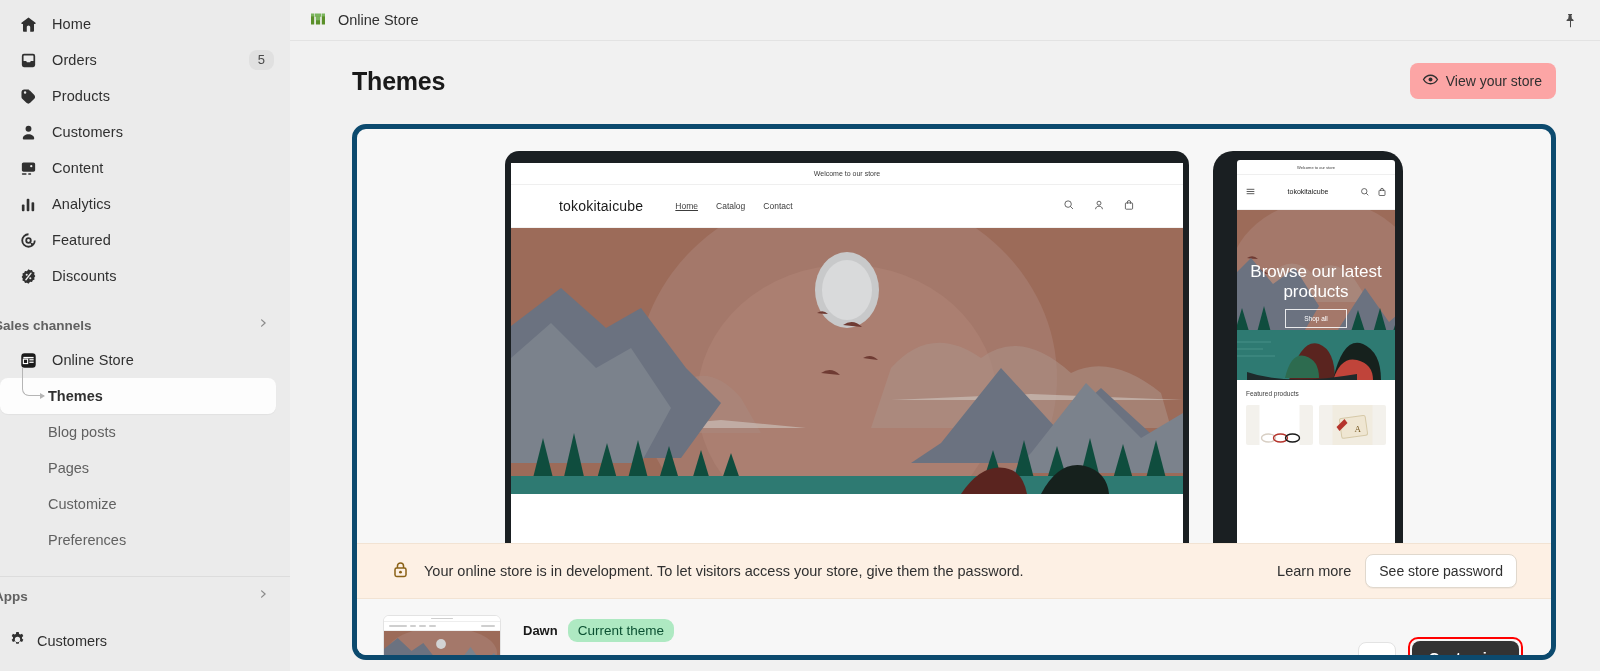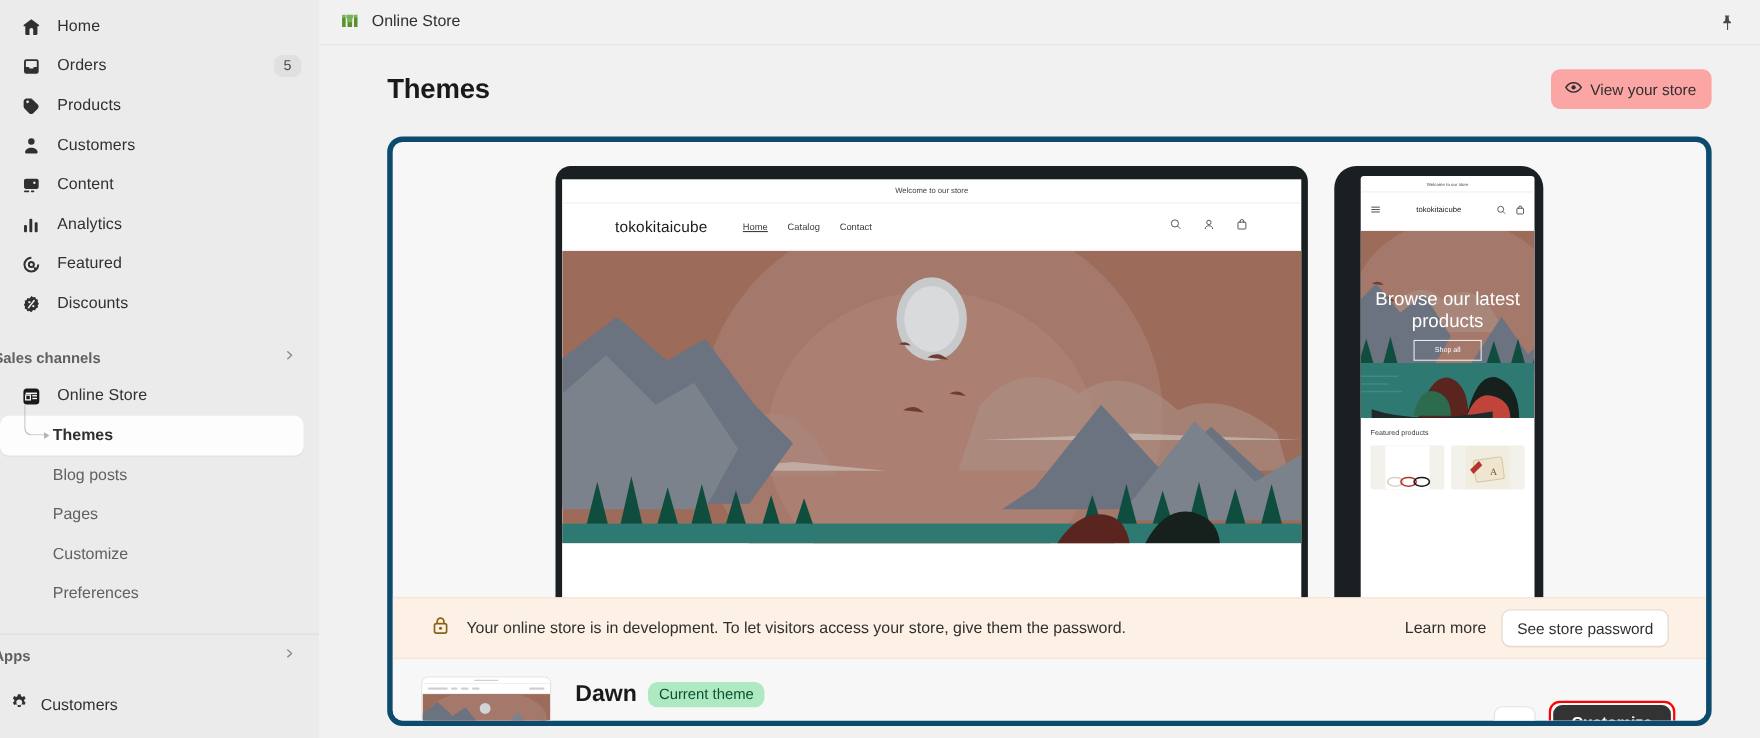--- a/index.html
+++ b/index.html
@@ -256,21 +256,21 @@
     background: #fff; overflow: hidden; position: relative;
   }
   .thumb .t-bar { height: 6px; border-bottom: 1px solid #eee; background: #fff;
       display:flex; align-items:center; padding: 0 4px; }
   .thumb .t-nav { height: 9px; border-bottom: 1px solid #f0f0f0; background: #fff; display: flex; align-items: center; padding: 0 5px; gap: 3px; }
   .thumb .t-dash { height: 1.5px; background: #cfcfcf; border-radius: 1px; }
   .thumb .t-hero { height: 56px; position: relative; }
 
   .theme-meta { padding-top: 4px; }
   .theme-name-line { display: flex; align-items: center; gap: 10px; }
-  .theme-name { font-size: 21px; font-weight: 700; color: #1a1a1a; }
+  .theme-name { font-size: 13px; font-weight: 700; color: #1a1a1a; }
   .badge-current {
     background: #aee9c2; color: #11past; color: #0c5132;
     font-size: 13.5px; border-radius: 9px;
     padding: 2.5px 10px; line-height: 18px;
   }
   .theme-sub { font-size: 15px; color: #4a4a4a; margin-top: 10px; }
 
   .theme-actions {
     margin-left: auto; display: flex; align-items: center;
     gap: 12px; padding-top: 22px;

